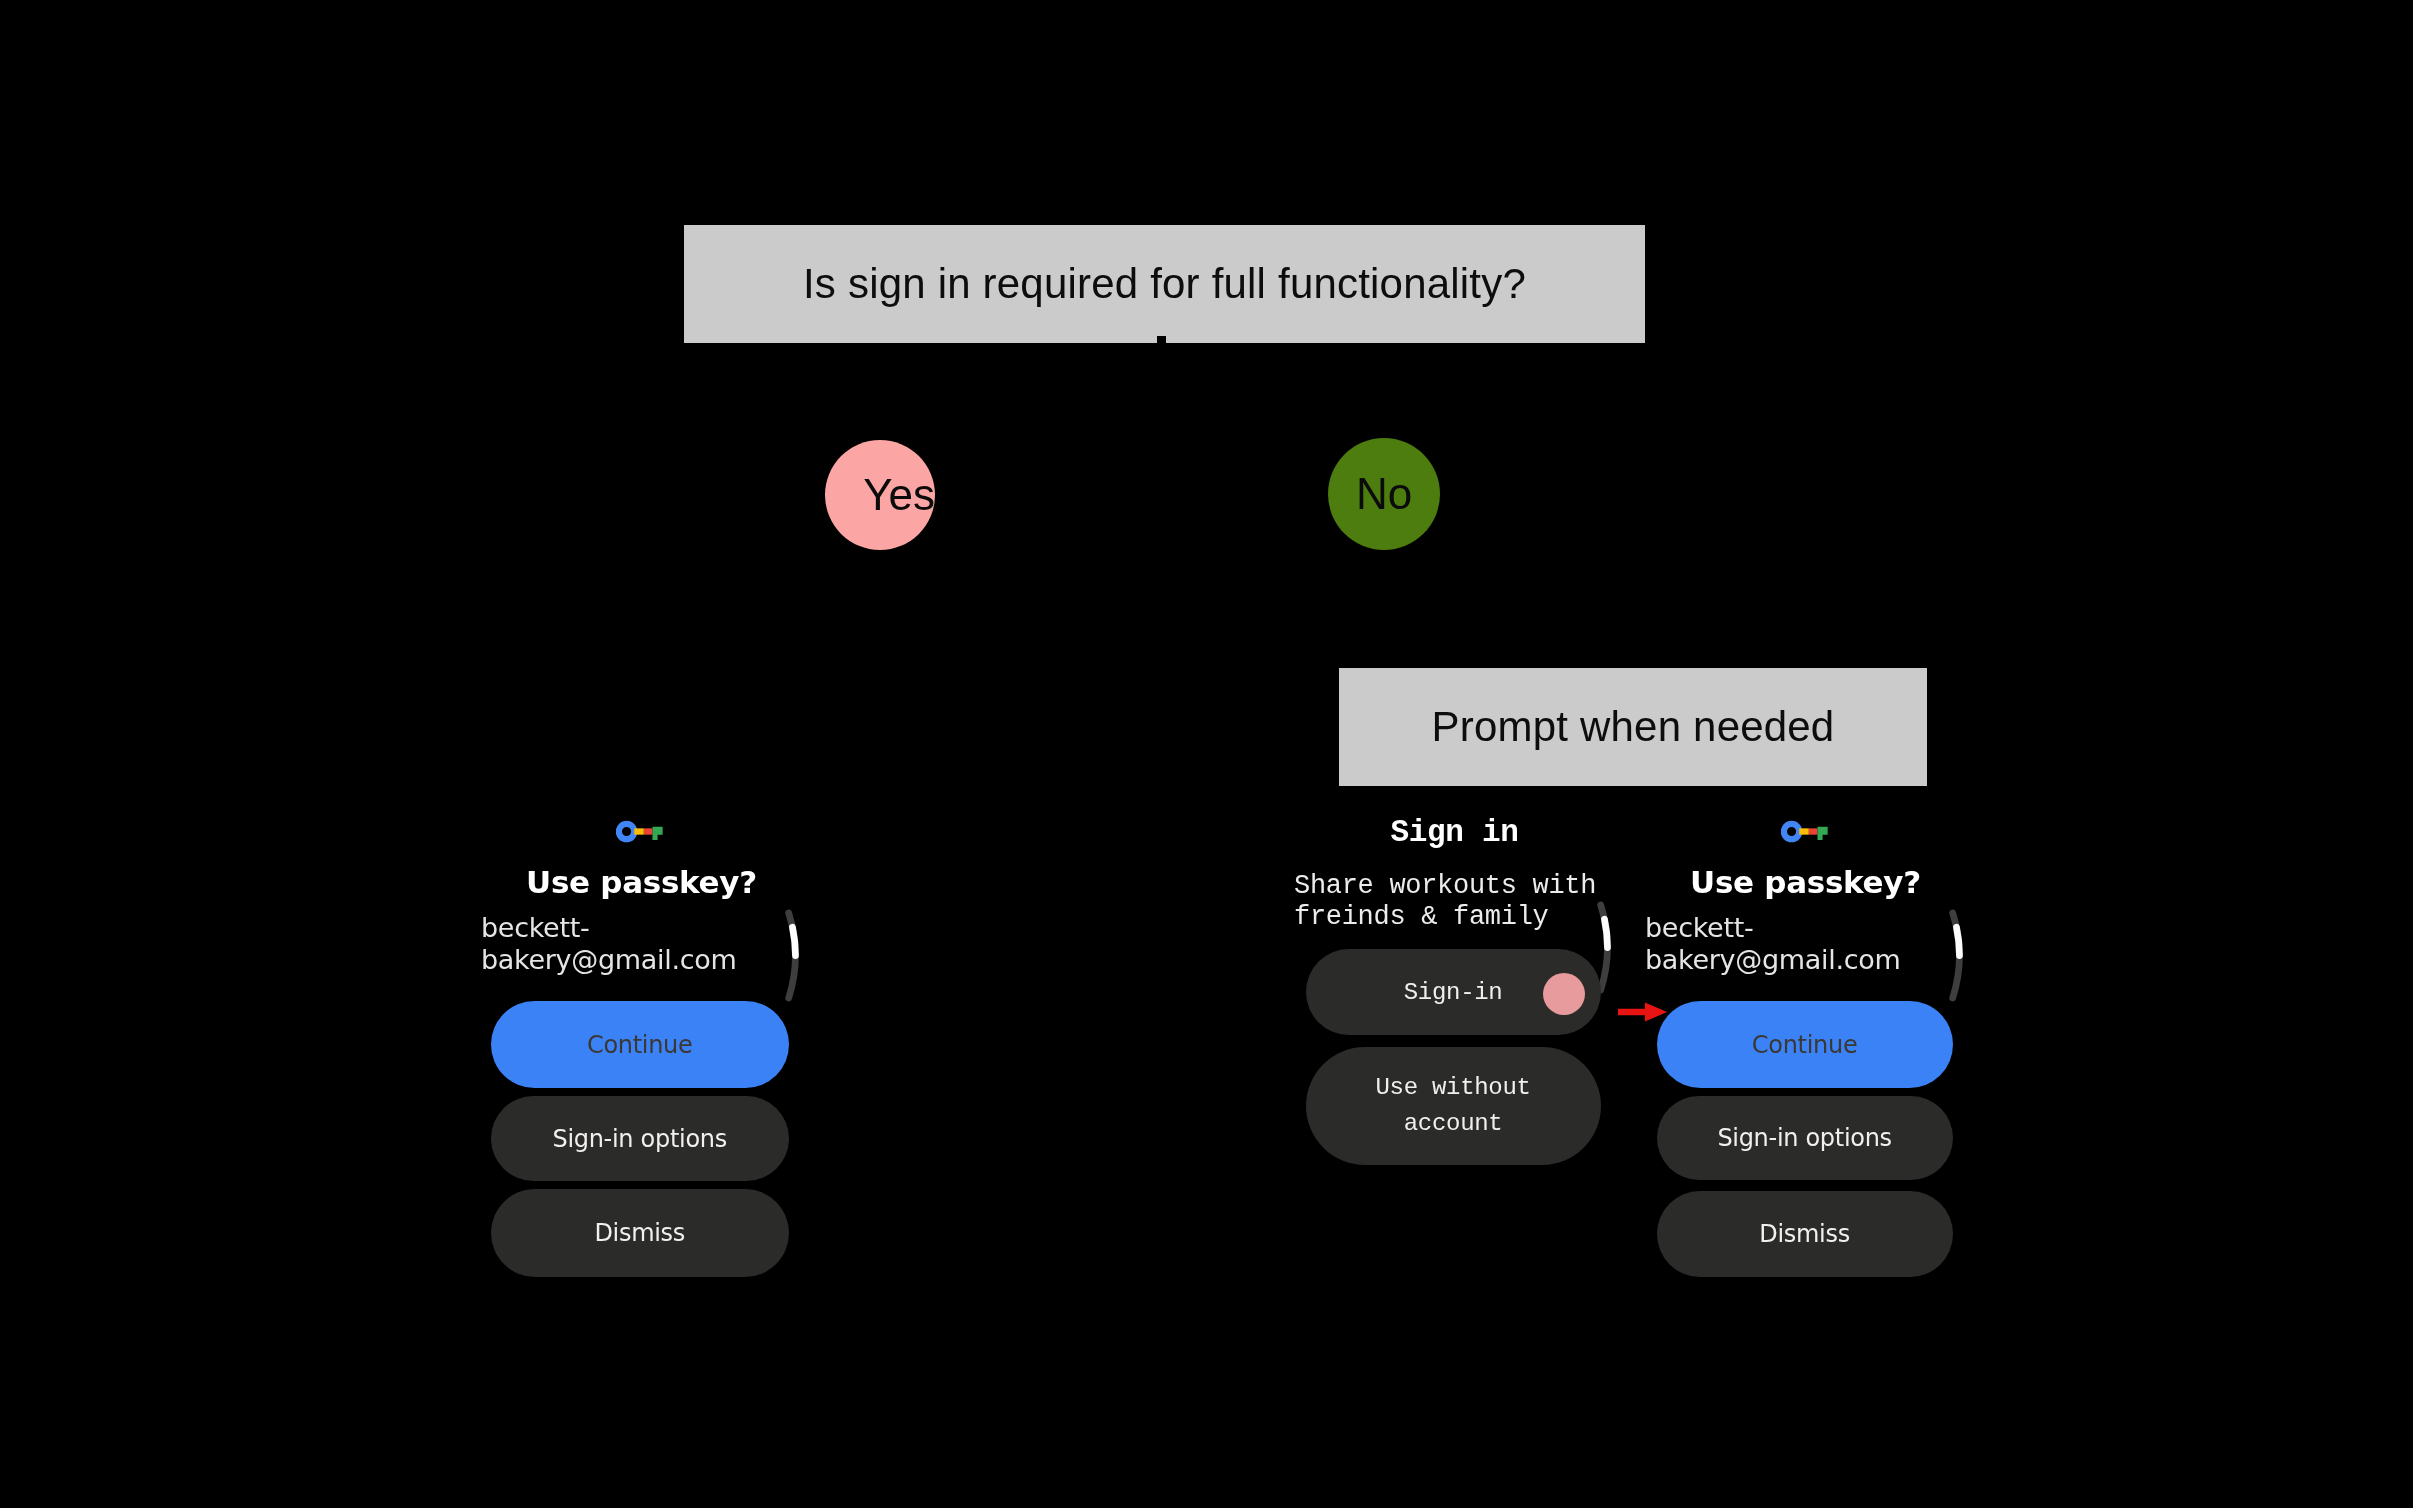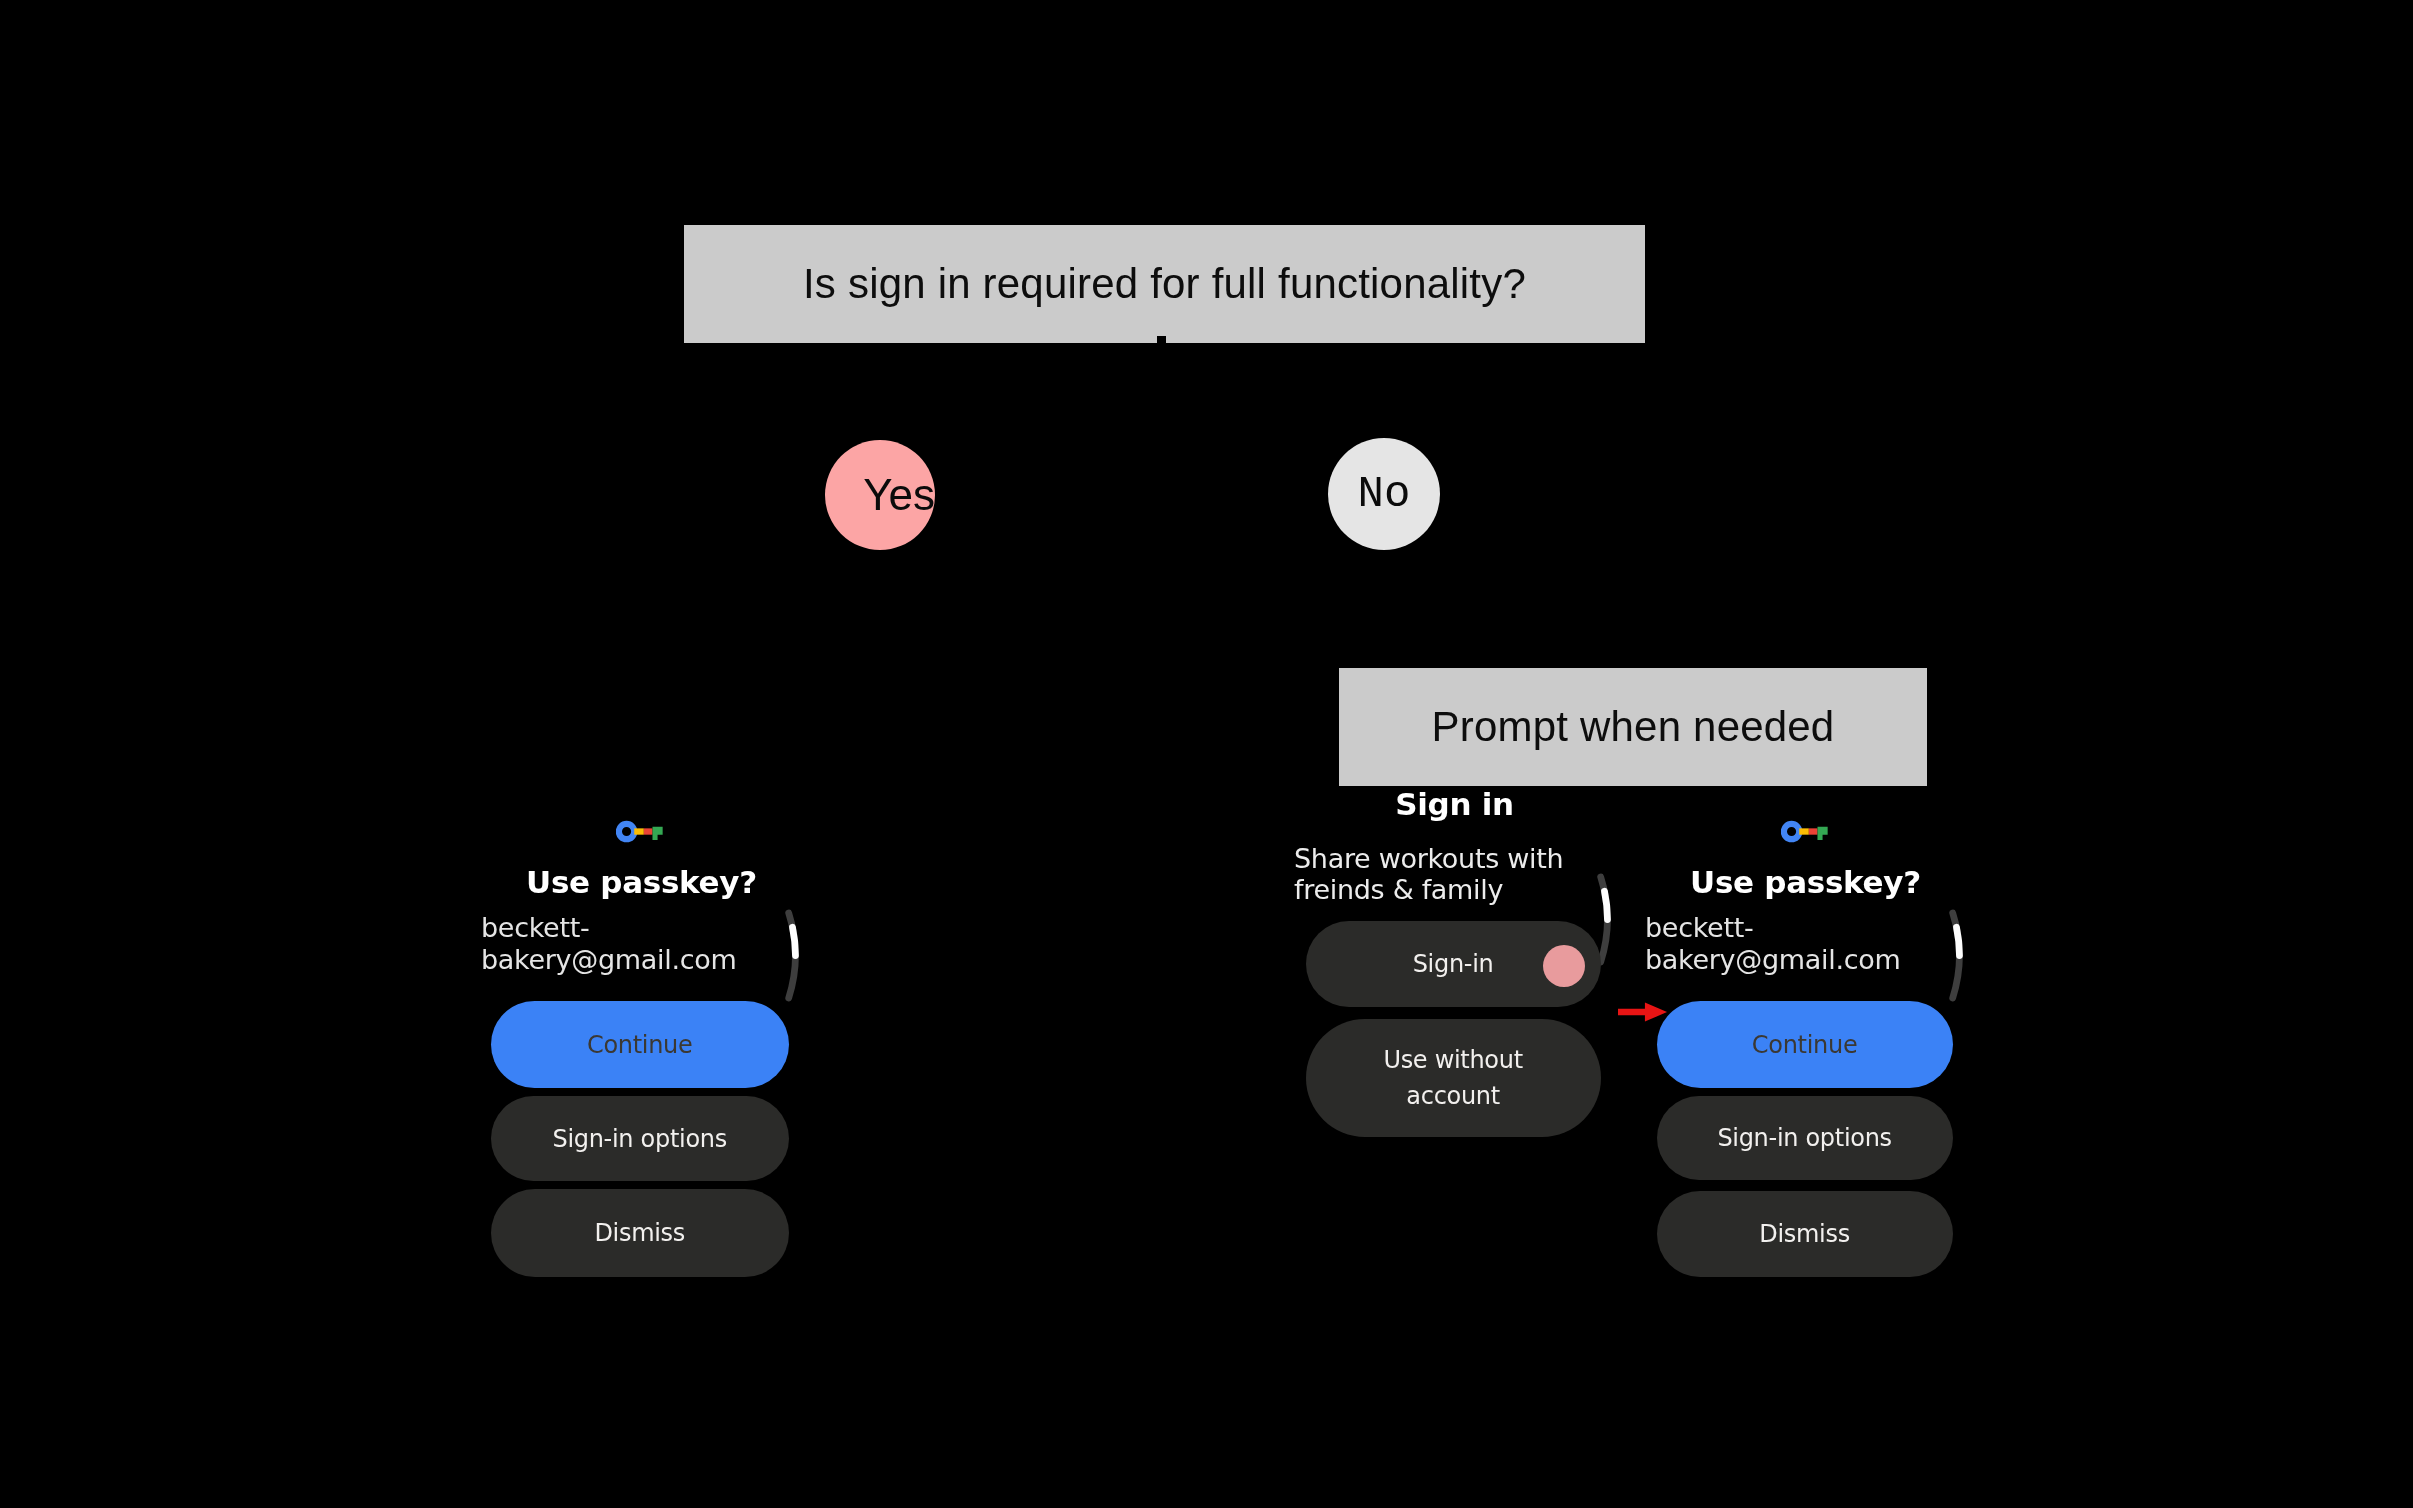--- a/index.html
+++ b/index.html
@@ -9,28 +9,28 @@
   
   .graybox{position:absolute;background:#cbcbcb;color:#0d0d0d;display:flex;
            align-items:center;justify-content:center;font-size:42px;letter-spacing:0.2px;}
   #question-box{left:684px;top:225px;width:961px;height:118px;}
   #branch-left-box{left:353px;top:648px;width:589px;height:118px;}
   #branch-right-box{left:1339px;top:648px;width:588px;height:118px;margin-top:20px;}
 
   .node-circle{position:absolute;border-radius:50%;display:flex;align-items:center;
                justify-content:center;font-size:44px;color:#0b0b0b;}
   #yes-circle{left:825px;top:440px;width:110px;height:110px;background:#fca5a5;justify-content:flex-end;}
-  #no-circle{left:1328px;top:438px;width:112px;height:112px;background:#e5e5e5;font-family:Liberation Mono, monospace;}
+  #no-circle{left:1328px;top:438px;width:112px;height:112px;background:#4d7c0f;}
 
   .tick{position:absolute;background:#000;width:8.7px;}
 
   
   .watch{position:absolute;width:321px;font-family:"DejaVu Sans","Liberation Sans",sans-serif;}
   #watch-left{left:481px;top:811px;height:483px;}
-  #watch-signin{left:1294px;top:775px;height:483px;}
+  #watch-signin{left:1294px;top:803px;height:483px;font-family:Liberation Mono, monospace;}
   #watch-right{left:1645px;top:811px;height:483px;}
 
   .w-title{position:absolute;left:0;width:100%;text-align:center;color:#ffffff;
            font-size:31px;font-weight:600;line-height:39px;letter-spacing:-0.3px;}
   .w-sub{position:absolute;left:0;width:100%;color:#e5e5e5;
          font-size:27px;font-weight:400;letter-spacing:-0.3px;}
   .w-sub span{display:block;}
 
   .pill{position:absolute;border-radius:965px;display:flex;flex-direction:column;
         align-items:center;justify-content:center;font-size:24px;font-weight:500;

